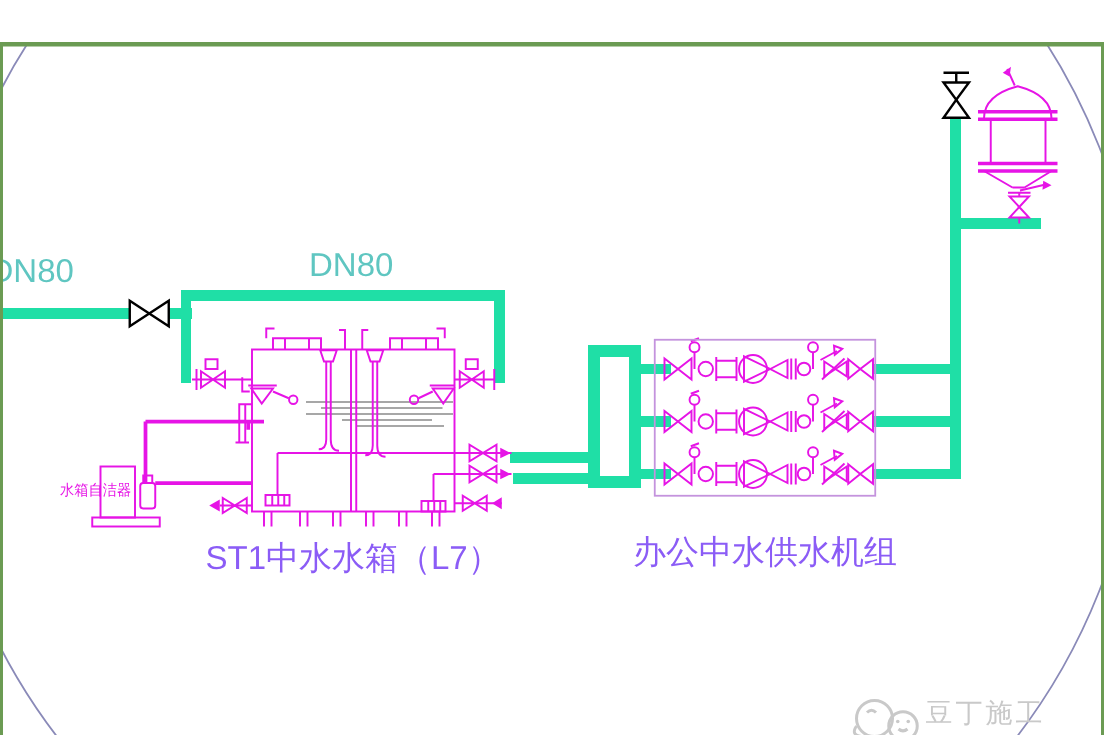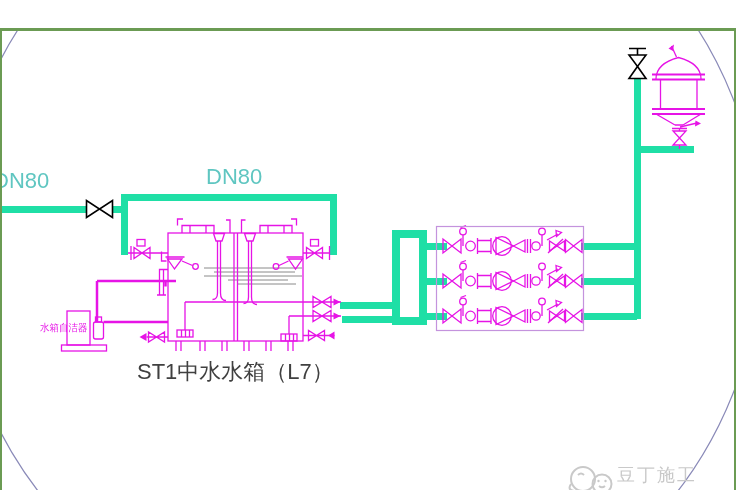--- a/index.html
+++ b/index.html
@@ -15,21 +15,21 @@
   .mag .w2{stroke-width:2.2;}
   .mag .w25{stroke-width:2.5;}
   .blk{stroke:#000000;fill:#ffffff;stroke-width:1.6;}
   .lav{stroke:#c493dd;fill:none;stroke-width:1.2;}
   .gray{stroke:#8a8a8a;fill:none;stroke-width:1;}
   .arc{stroke:#8a8ab8;fill:none;stroke-width:1.2;}
   .wmk{stroke:#c9c9c9;fill:none;stroke-width:2;}
   .wmk .dot{fill:#c9c9c9;stroke:none;}
   .cad-label{position:absolute;white-space:nowrap;line-height:1.1;}
   .dn80{color:#5fc6c1;font-size:22px;letter-spacing:0px;}
-  .plabel{color:#404040;font-size:22px;text-align:right;}
+  .plabel{color:#8b5cf6;font-size:22px;text-align:right;}
   .plabel sup{font-size:12px;}
   .devlabel{color:#e614e6;font-size:10px;transform:scaleX(.95);transform-origin:left;}
   .wmtext{color:#c9c9c9;font-size:18px;letter-spacing:2px;}
 </style>
 </head>
 <body>
 
 <div id="canvas">
 
   <svg width="736" height="490" viewBox="0 0 736 490">
@@ -147,19 +147,20 @@
       <circle class="dot" cx="605.5" cy="453" r="1.2"></circle>
       <path d="M578 447 q3 -3 6 0 M599 458 q3 2.5 6 0 M571 456 q-4 6 3 7"></path>
     </g>
   </svg>
 
   <div class="cad-label dn80" style="left:-7px;top:141px">DN80</div>
   <div class="cad-label dn80" style="left:206px;top:137px">DN80</div>
 
   <div class="cad-label plabel" style="left:137px;top:332px">ST1中水水箱（L7）</div>
 
+  <div class="cad-label plabel" style="left:422px;top:328px">办公中水供水机组</div>
 
   <div class="cad-label devlabel" style="left:40px;top:294px">水箱自洁器</div>
 
   <div class="cad-label wmtext" style="left:617px;top:438px">豆丁施工</div>
 
   <div id="frame"></div>
 </div>
 
 </body></html>

